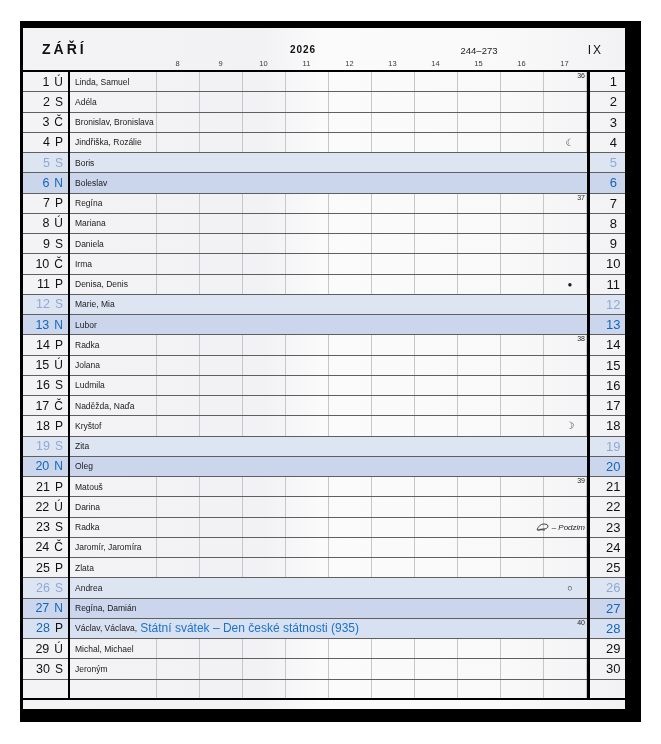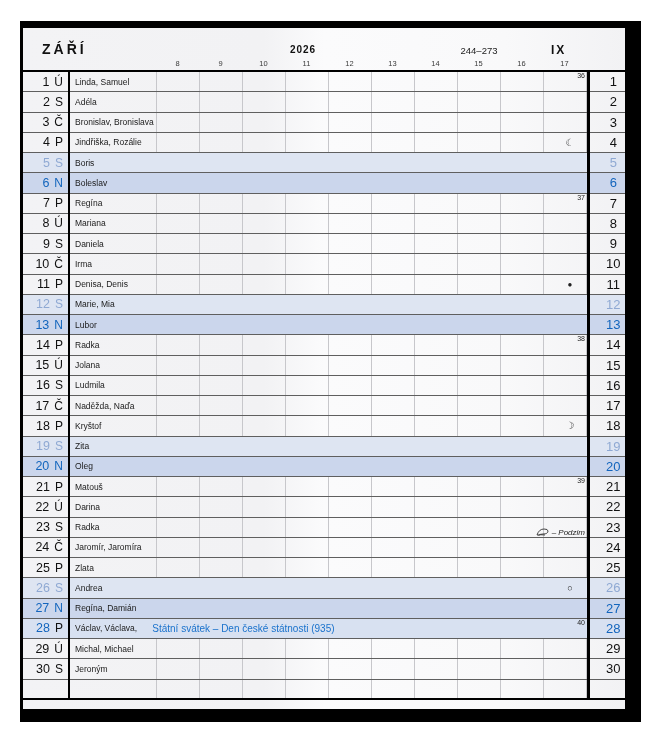--- a/index.html
+++ b/index.html
@@ -16,52 +16,52 @@
   .inner{
     position:relative;width:100%;height:100%;
     background:linear-gradient(to right,#f3f3f5 0%,#f2f2f4 40%,#fbfbfc 50%,#f9f9fa 80%,#f2f2f4 100%);
     overflow:hidden;
   }
   
   .header{position:relative;height:44px;border-bottom:2px solid #000;box-sizing:border-box;}
   .title{position:absolute;left:19px;top:13px;font-size:14px;font-weight:bold;letter-spacing:3px;color:#111;}
   .year{position:absolute;left:230px;width:100px;top:16px;text-align:center;font-size:10px;font-weight:bold;letter-spacing:1px;color:#111;}
   .range{position:absolute;left:406px;width:100px;top:17px;text-align:center;font-size:9.5px;color:#222;}
-  .roman{position:absolute;left:528px;width:52px;top:15px;text-align:left;font-size:12px;font-weight:bold;letter-spacing:2px;color:#111;}
+  .roman{position:absolute;left:528px;width:52px;top:15px;text-align:right;font-size:12px;font-weight:normal;letter-spacing:2px;color:#111;}
   .hours{position:absolute;left:0;bottom:1px;width:100%;height:10px;}
   .hour-label{position:absolute;width:43px;text-align:center;font-size:7.5px;color:#3a3a3a;top:0;}
   
   .rows{position:relative;height:628px;}
   .row{position:relative;height:20.25px;box-sizing:border-box;border-bottom:1px solid #5f5f5f;}
   .row:last-child{border-bottom:2px solid #000;}
   .row.sat{background:#dee5f2;}
   .row.sun{background:#cbd6ec;}
   .row.holiday{background:#d8e1f1;}
   .daycol{position:absolute;left:0;top:0;width:45px;height:100%;
     display:flex;align-items:center;justify-content:flex-end;gap:5px;padding-right:5px;box-sizing:border-box;}
   .dnum{font-size:12.5px;color:#111;}
   .dwd{font-size:12px;color:#111;}
   .sat .dnum,.sat .dwd{color:#8fa9d3;}
   .sun .dnum,.sun .dwd{color:#1365bd;}
   .holiday .dnum{color:#1365bd;}
   .sep-left{position:absolute;left:45px;top:-1px;width:2px;height:calc(100% + 2px);background:#000;}
   .sep-right{position:absolute;left:564px;top:-1px;width:2.5px;height:calc(100% + 2px);background:#000;}
   .names{position:absolute;left:52px;top:0;height:100%;display:flex;align-items:center;white-space:nowrap;z-index:2;}
   .nm{font-size:8.5px;color:#1a1a1a;}
-  .hol{font-size:10px;color:#1a72cc;margin-left:15px;}
+  .hol{font-size:12px;color:#1a72cc;margin-left:3px;}
   .grid{position:absolute;left:133px;top:0;width:431px;height:100%;
     background:repeating-linear-gradient(to right,#c7c7cb 0 1px,transparent 1px 43px);}
   .week{position:absolute;left:470px;width:92px;top:0;text-align:right;font-size:7px;color:#222;line-height:8px;z-index:2;}
   .moon{position:absolute;left:535px;width:24px;top:0;height:100%;display:flex;align-items:center;justify-content:center;color:#222;z-index:2;}
   .moon.m-last{font-size:10px;}
   .moon.m-new{font-size:8px;}
   .moon.m-first{font-size:10px;}
   .moon.m-full{font-size:9px;}
   .note{position:absolute;left:430px;width:132px;top:0;height:100%;
-    display:flex;align-items:flex-end;justify-content:flex-end;gap:3px;z-index:2;}
+    display:flex;align-items:center;justify-content:flex-end;gap:3px;z-index:2;}
   .note-text{font-size:8px;font-style:italic;color:#222;}
   .rightcol{position:absolute;left:566.5px;width:47.5px;top:0;height:100%;
     display:flex;align-items:center;justify-content:center;font-size:13px;color:#111;}
   .sat .rightcol{color:#8fa9d3;}
   .sun .rightcol,.holiday .rightcol{color:#1365bd;}
   
   .footer-strip{height:8px;}
 </style>
 </head>
 <body>

